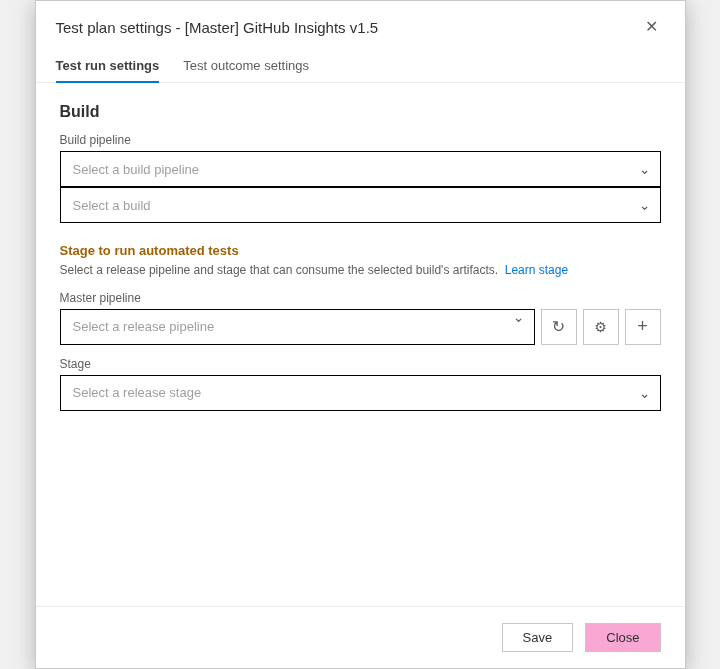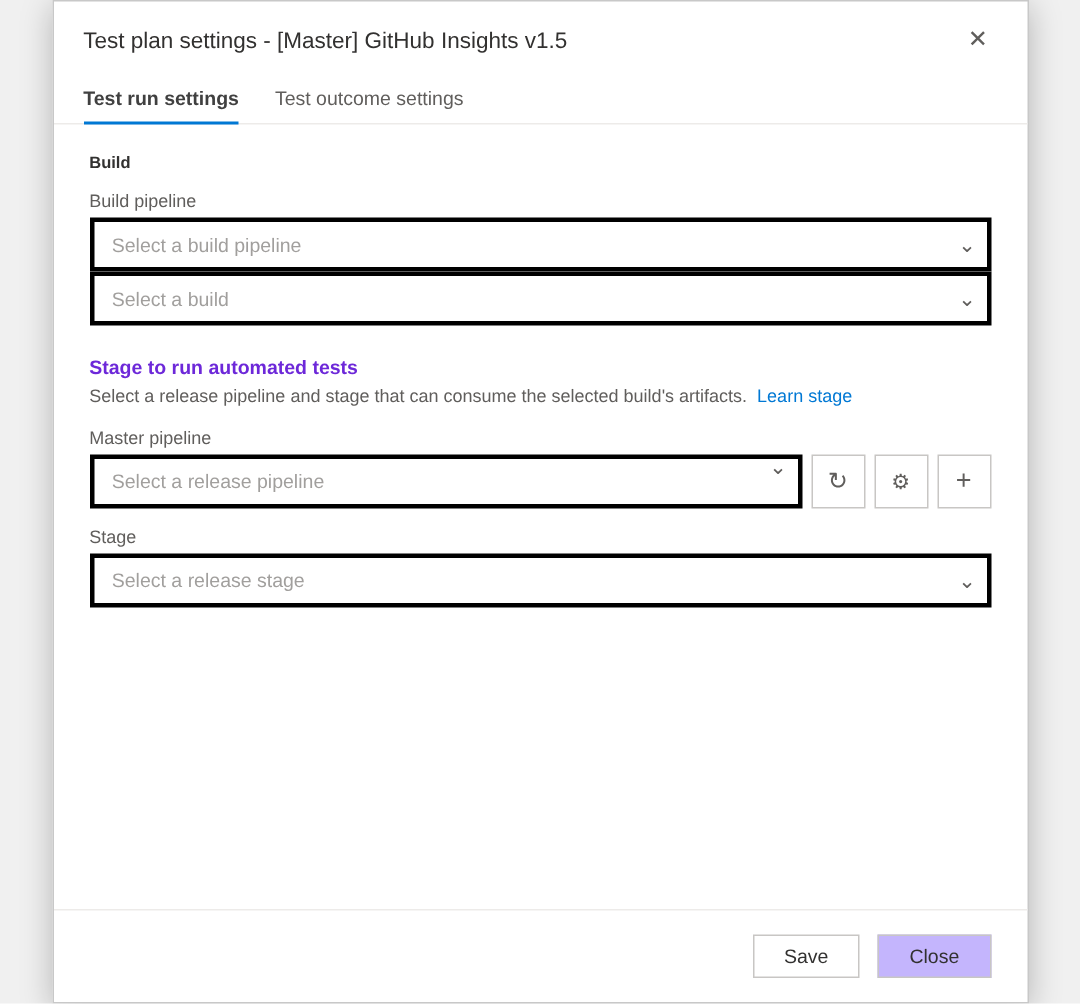--- a/index.html
+++ b/index.html
@@ -74,42 +74,42 @@
       border-bottom: 2px solid #0078d4;
       font-weight: 600;
     }
 
     .dialog-content {
       padding: 20px 24px;
       flex: 1;
     }
 
     .section-title {
-      font-size: 11px;
+      font-size: 16px;
       font-weight: 700;
       color: #323130;
       margin-bottom: 12px;
     }
 
     .field-label {
       font-size: 12px;
       color: #605e5c;
       margin-bottom: 4px;
       margin-top: 12px;
     }
 
     .select-wrapper {
       position: relative;
       display: flex;
       align-items: center;
     }
 
     .select-dropdown {
       width: 100%;
-      border: 3px solid #000000;
+      border: 1px solid #000000;
       background: #ffffff;
       padding: 7px 36px 7px 12px;
       font-size: 13px;
       color: #a19f9d;
       cursor: pointer;
       appearance: none;
       -webkit-appearance: none;
       outline: none;
       height: 36px;
     }
@@ -122,21 +122,21 @@
       font-size: 10px;
     }
 
     .stage-section {
       margin-top: 20px;
     }
 
     .stage-section-title {
       font-size: 13px;
       font-weight: 700;
-      color: #6d28d9;
+      color: #a16207;
       margin-bottom: 4px;
     }
 
     .stage-description {
       font-size: 12px;
       color: #605e5c;
       margin-bottom: 12px;
       line-height: 1.4;
     }
 
@@ -177,21 +177,21 @@
       padding: 16px 24px;
       gap: 12px;
       border-top: 1px solid #edebe9;
     }
 
     .footer-btn {
       padding: 6px 20px;
       font-size: 13px;
       cursor: pointer;
       border: 1px solid #c8c6c4;
-      background: #c4b5fd;
+      background: #f9a8d4;
       color: #323130;
       min-width: 70px;
     }
 
     .footer-btn.primary {
       background: #ffffff;
       border: 1px solid #c8c6c4;
     }
 
     .refresh-icon::before {

